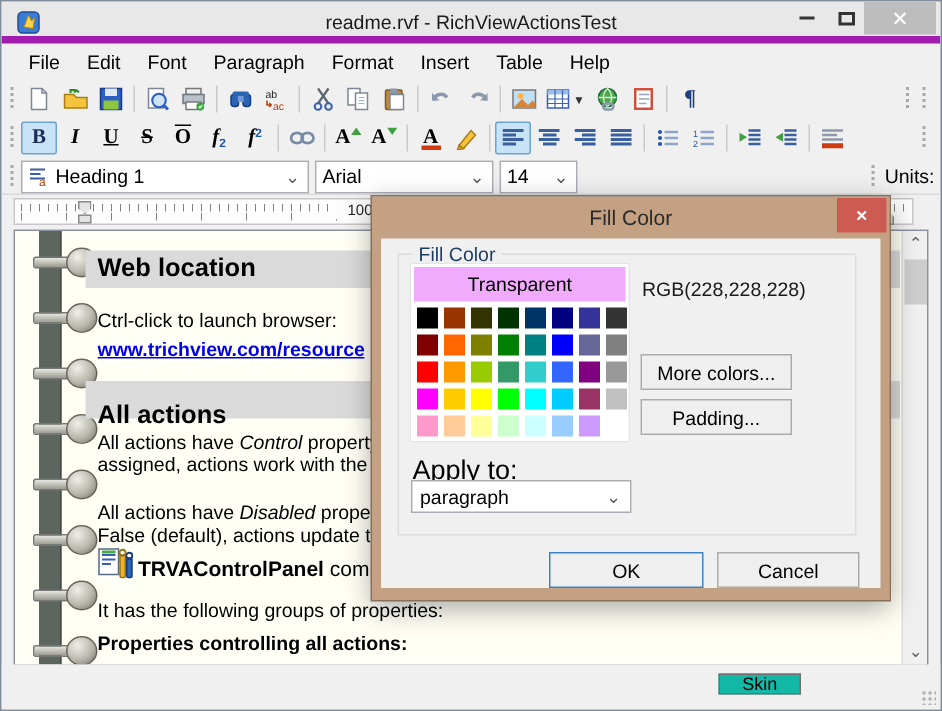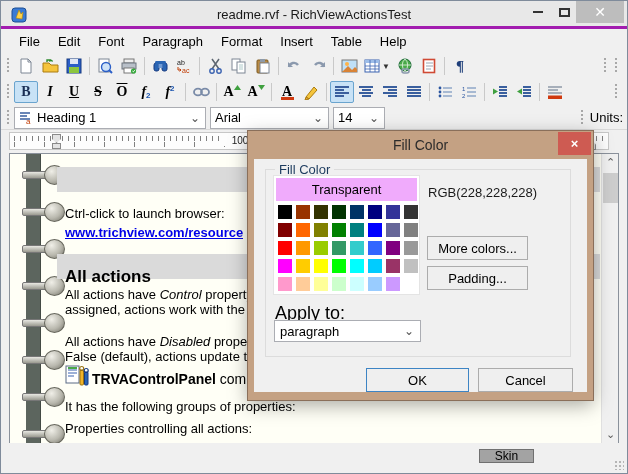--- a/index.html
+++ b/index.html
@@ -1,21 +1,21 @@
 <!DOCTYPE html>
 <html><head>
 <meta charset="utf-8">
 <style>
   * { box-sizing: border-box; margin: 0; padding: 0; }
   html,body { background:#cfd6de; font-family:"Liberation Sans", sans-serif; }
   .window{ position:relative; width:628px; height:474px; background:#f0f0f0;
            border:1px solid #7f8b9b; overflow:hidden; font-size:13px; color:#000;}
   
   .titlebar{ position:absolute; left:0; top:0; right:0; height:28px; background:#e8e8e8;
-             border-bottom:3px solid #a21caf; }
+             border-bottom:5px solid #a21caf; }
   .app-icon{ position:absolute; left:10px; top:6px; width:16px; height:16px; }
   .title-text{ position:absolute; left:0; right:0; top:6px; text-align:center; font-size:13px; color:#1a1a1a;}
   .win-btn{ position:absolute; top:0; height:22px; display:flex; align-items:center; justify-content:center; cursor:default;}
   .btn-min{ left:525px; width:24px;} .btn-max{ left:551px; width:24px;}
   .btn-close{ left:575px; width:48px; background:#bdbdbd; color:#fff; font-size:14px;}
   .min-glyph{ width:10px; height:2px; background:#333;}
   .max-glyph{ width:11px; height:9px; border:2px solid #333; background:transparent;}
   
   .menubar{ position:absolute; left:0; top:29px; right:0; height:22px; display:flex; align-items:center; padding-left:10px; gap:2px;}
   .menu-item{ padding:2px 8px; }
@@ -63,21 +63,21 @@
   .doc-link{ color:#0000e8; font-weight:bold; text-decoration:underline;}
   .trva-icon{ position:absolute; left:55px; top:210px; width:24px; height:26px;}
   
   .vscroll{ position:absolute; right:0; top:0; width:17px; height:100%; background:#f0f0f0; border-left:1px solid #e0e0e0;}
   .vs-arrow{ position:absolute; left:0; width:17px; height:17px; display:flex; align-items:center; justify-content:center;
              color:#5a5a5a; font-size:11px;}
   .vs-up{ top:0;} .vs-down{ bottom:0;}
   .vs-thumb{ position:absolute; left:1px; top:19px; width:15px; height:30px; background:#cdcdcd;}
   
   .statusbar{ position:absolute; left:0; bottom:0; right:0; height:30px; background:#f0f0f0;}
-  .sbtn{ position:absolute; top:6px; height:14px; background:#a3a3a3; border:1px solid #707070;
+  .sbtn{ position:absolute; top:6px; height:14px; background:#14b8a6; border:1px solid #707070;
          font-size:12px; display:flex; align-items:center; justify-content:center;}
   .sbtn-skin{ left:478px; width:55px;} .sbtn-lang{ left:539px; width:73px;}
   .resize-grip{ position:absolute; right:3px; bottom:3px; width:10px; height:10px;
       background-image:radial-gradient(#b5b5b5 1px, transparent 1.2px); background-size:4px 4px;}
   
   .dialog{ position:absolute; left:247px; top:130px; width:345px; height:269px; background:#c4a183;
            outline:1px solid #8a6f5a; box-shadow:0 5px 18px rgba(0,0,0,.35); z-index:10;}
   .dlg-title{ position:absolute; left:0; top:0; right:0; height:28px; display:flex; align-items:center; justify-content:center;
               font-size:14px; color:#2b2b2b;}
   .dlg-close{ position:absolute; right:2px; top:1px; width:33px; height:23px; background:#ce5b52; color:#fff;
@@ -429,20 +429,21 @@
         <div class="ring" style="top: 47px;"></div>
         <div class="ring" style="top: 84px;"></div>
         <div class="ring" style="top: 121px;"></div>
         <div class="ring" style="top: 158px;"></div>
         <div class="ring" style="top: 195px;"></div>
         <div class="ring" style="top: 232px;"></div>
         <div class="ring" style="top: 269px;"></div>
       </div>
 
     <div class="doc-stripe" style="top: 13px; background: rgb(218, 218, 218);"></div>
+    <div class="doc-h" style="top:15px;">Web location</div>
 
     <div class="doc-line doc-link" style="top: 71px; color: rgb(0, 0, 232);">www.trichview.com/resource</div>
     <div class="doc-line" style="top:52px;">Ctrl-click to launch browser:</div>
 
     <div class="doc-stripe" style="top: 100px; background: rgb(218, 218, 218);"></div>
     <div class="doc-h" style="top:102px;margin-top:11px;">All actions</div>
 
     <div class="doc-line" style="top:133px;"><span>All actions have </span><i>Control</i><span> property</span></div>
     <div class="doc-line" style="top:148px;">assigned, actions work with the</div>
 
@@ -456,21 +457,21 @@
           <rect x="3" y="3" width="9" height="2" fill="#49a948"></rect>
           <rect x="15" y="6" width="3.5" height="15" rx="1" fill="#f0b429" stroke="#9a7311"></rect>
           <rect x="19.5" y="8" width="3.5" height="13" rx="1" fill="#2a65b4" stroke="#173a80"></rect>
           <circle cx="16.7" cy="4.5" r="2" fill="none" stroke="#9a7311" stroke-width="1.2"></circle>
           <circle cx="21.2" cy="6.5" r="2" fill="none" stroke="#173a80" stroke-width="1.2"></circle>
         </svg>
     </span>
     <div class="doc-line" style="top:217px; left:82px; font-size:14px;"><b>TRVAControlPanel</b><span> comp</span></div>
 
     <div class="doc-line" style="top:245px;">It has the following groups of properties:</div>
-    <div class="doc-line" style="top:267px; font-weight:normal;">Properties controlling all actions:</div>
+    <div class="doc-line" style="top:267px; font-weight:bold;">Properties controlling all actions:</div>
 
     <div class="vscroll">
       <span class="vs-arrow vs-up">⌃</span>
       <span class="vs-thumb"></span>
       <span class="vs-arrow vs-down">⌄</span>
     </div>
   </div>
 
   <div class="statusbar">
     <span class="sbtn sbtn-skin">Skin</span>

